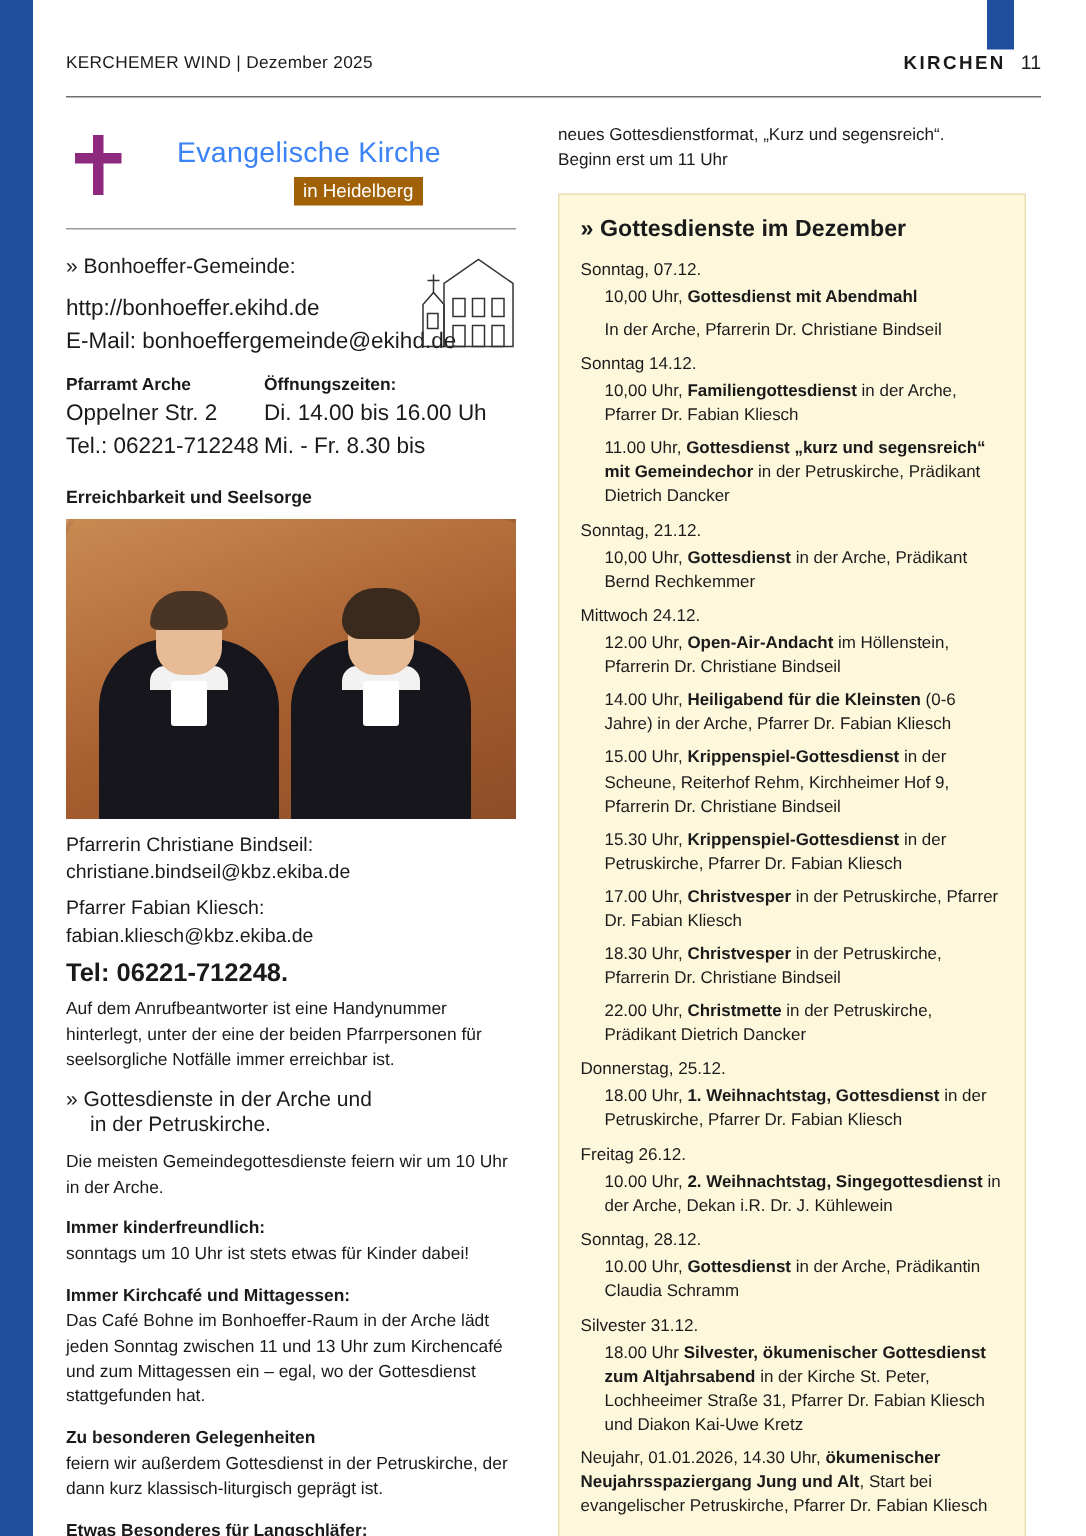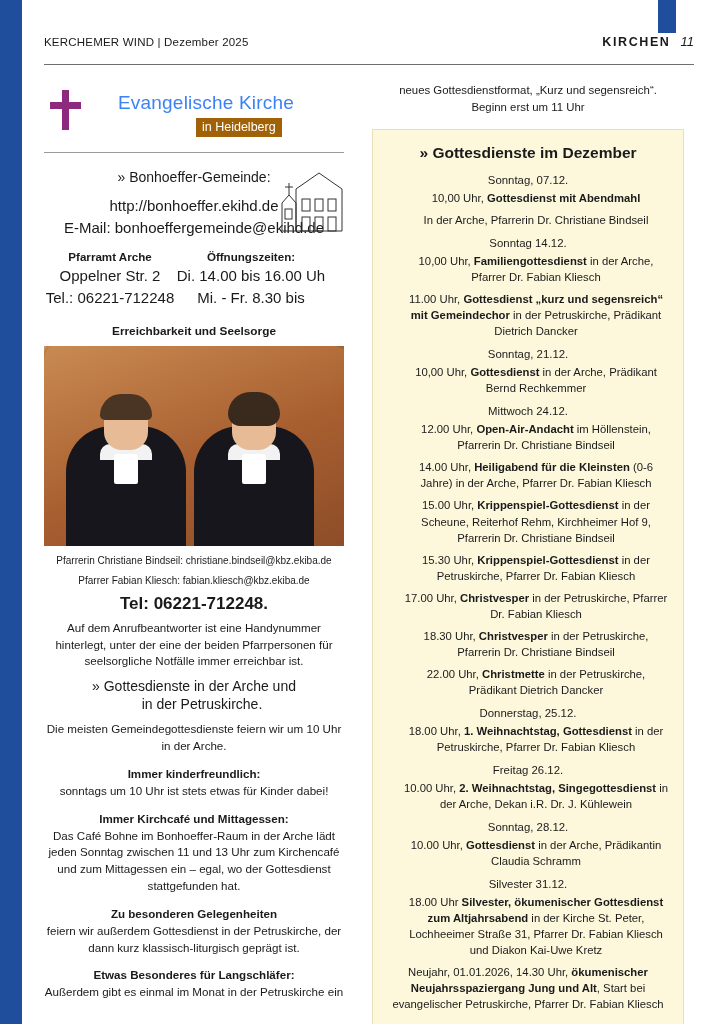--- a/index.html
+++ b/index.html
@@ -13,21 +13,20 @@
     font-family: "Liberation Sans", sans-serif;
     color: #1a1a1a;
     position: relative;
     overflow: hidden;
   }
   .page {
     position: relative;
     width: 724px;
     height: 739px;
     box-sizing: border-box;
-    text-align: center;
   }
   
   .left-bar {
     position: absolute;
     left: 0; top: 0;
     width: 22px; height: 1024px;
     background: #1f4e9c;
   }
   .header {
     position: absolute;
@@ -51,21 +50,20 @@
   }
   .header-kirchen {
     font-size: 12.5px;
     font-weight: bold;
     letter-spacing: 1.6px;
     color: #1a1a1a;
   }
   .header-pageno {
     font-size: 13px;
     color: #1a1a1a;
-    font-style: italic;
   }
   .header-rule {
     position: absolute;
     left: 44px; top: 64px;
     width: 650px; height: 1px;
     background: #6f6f6f;
   }
   .blue-tab {
     position: absolute;
     right: 48px; top: 0;
@@ -185,21 +183,21 @@
     border-radius: 2px;
   }
   .collar {
     position: absolute;
     left: 34px; bottom: 86px;
     width: 52px; height: 16px;
     background: #f2f2f2;
     border-radius: 10px 10px 0 0;
   }
   .caption {
-    font-size: 10px;
+    font-size: 13px;
     line-height: 1.42;
     margin: 0 0 6px 0;
   }
   .tel-bold {
     font-size: 17px;
     font-weight: bold;
     margin: 4px 0 6px 0;
   }
   .small-head {
     font-weight: bold;

